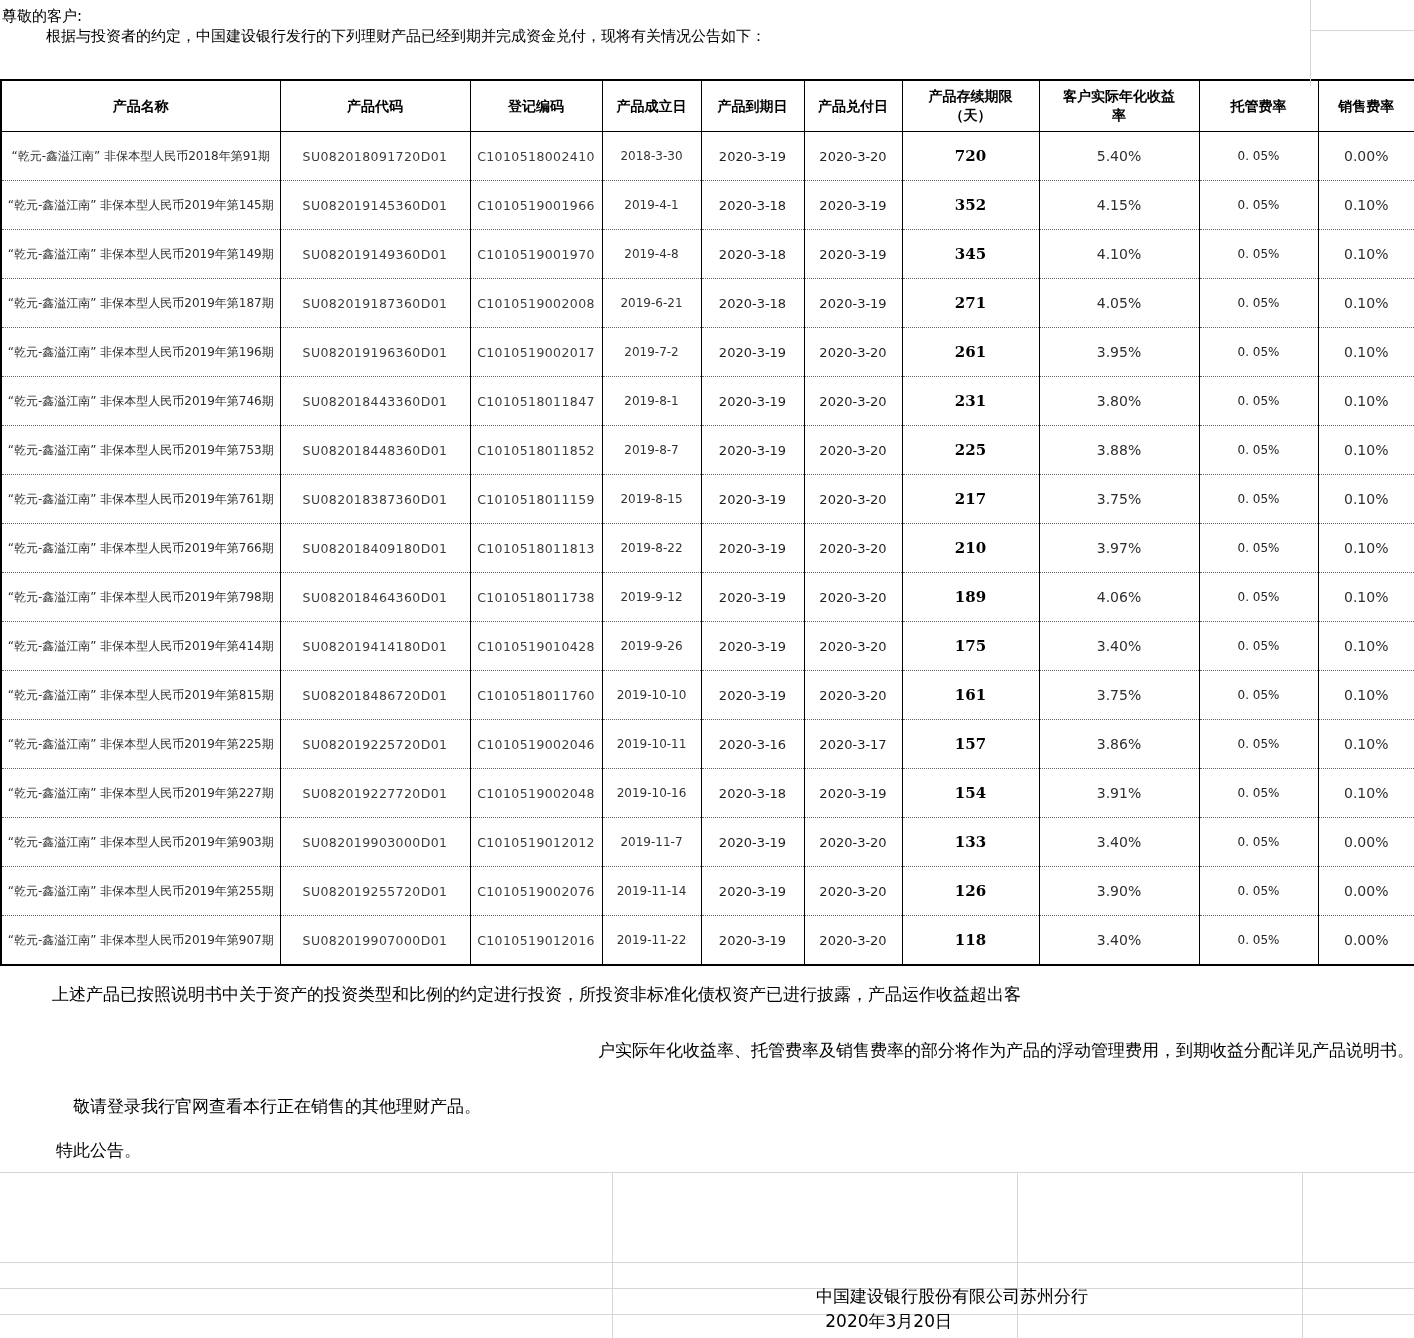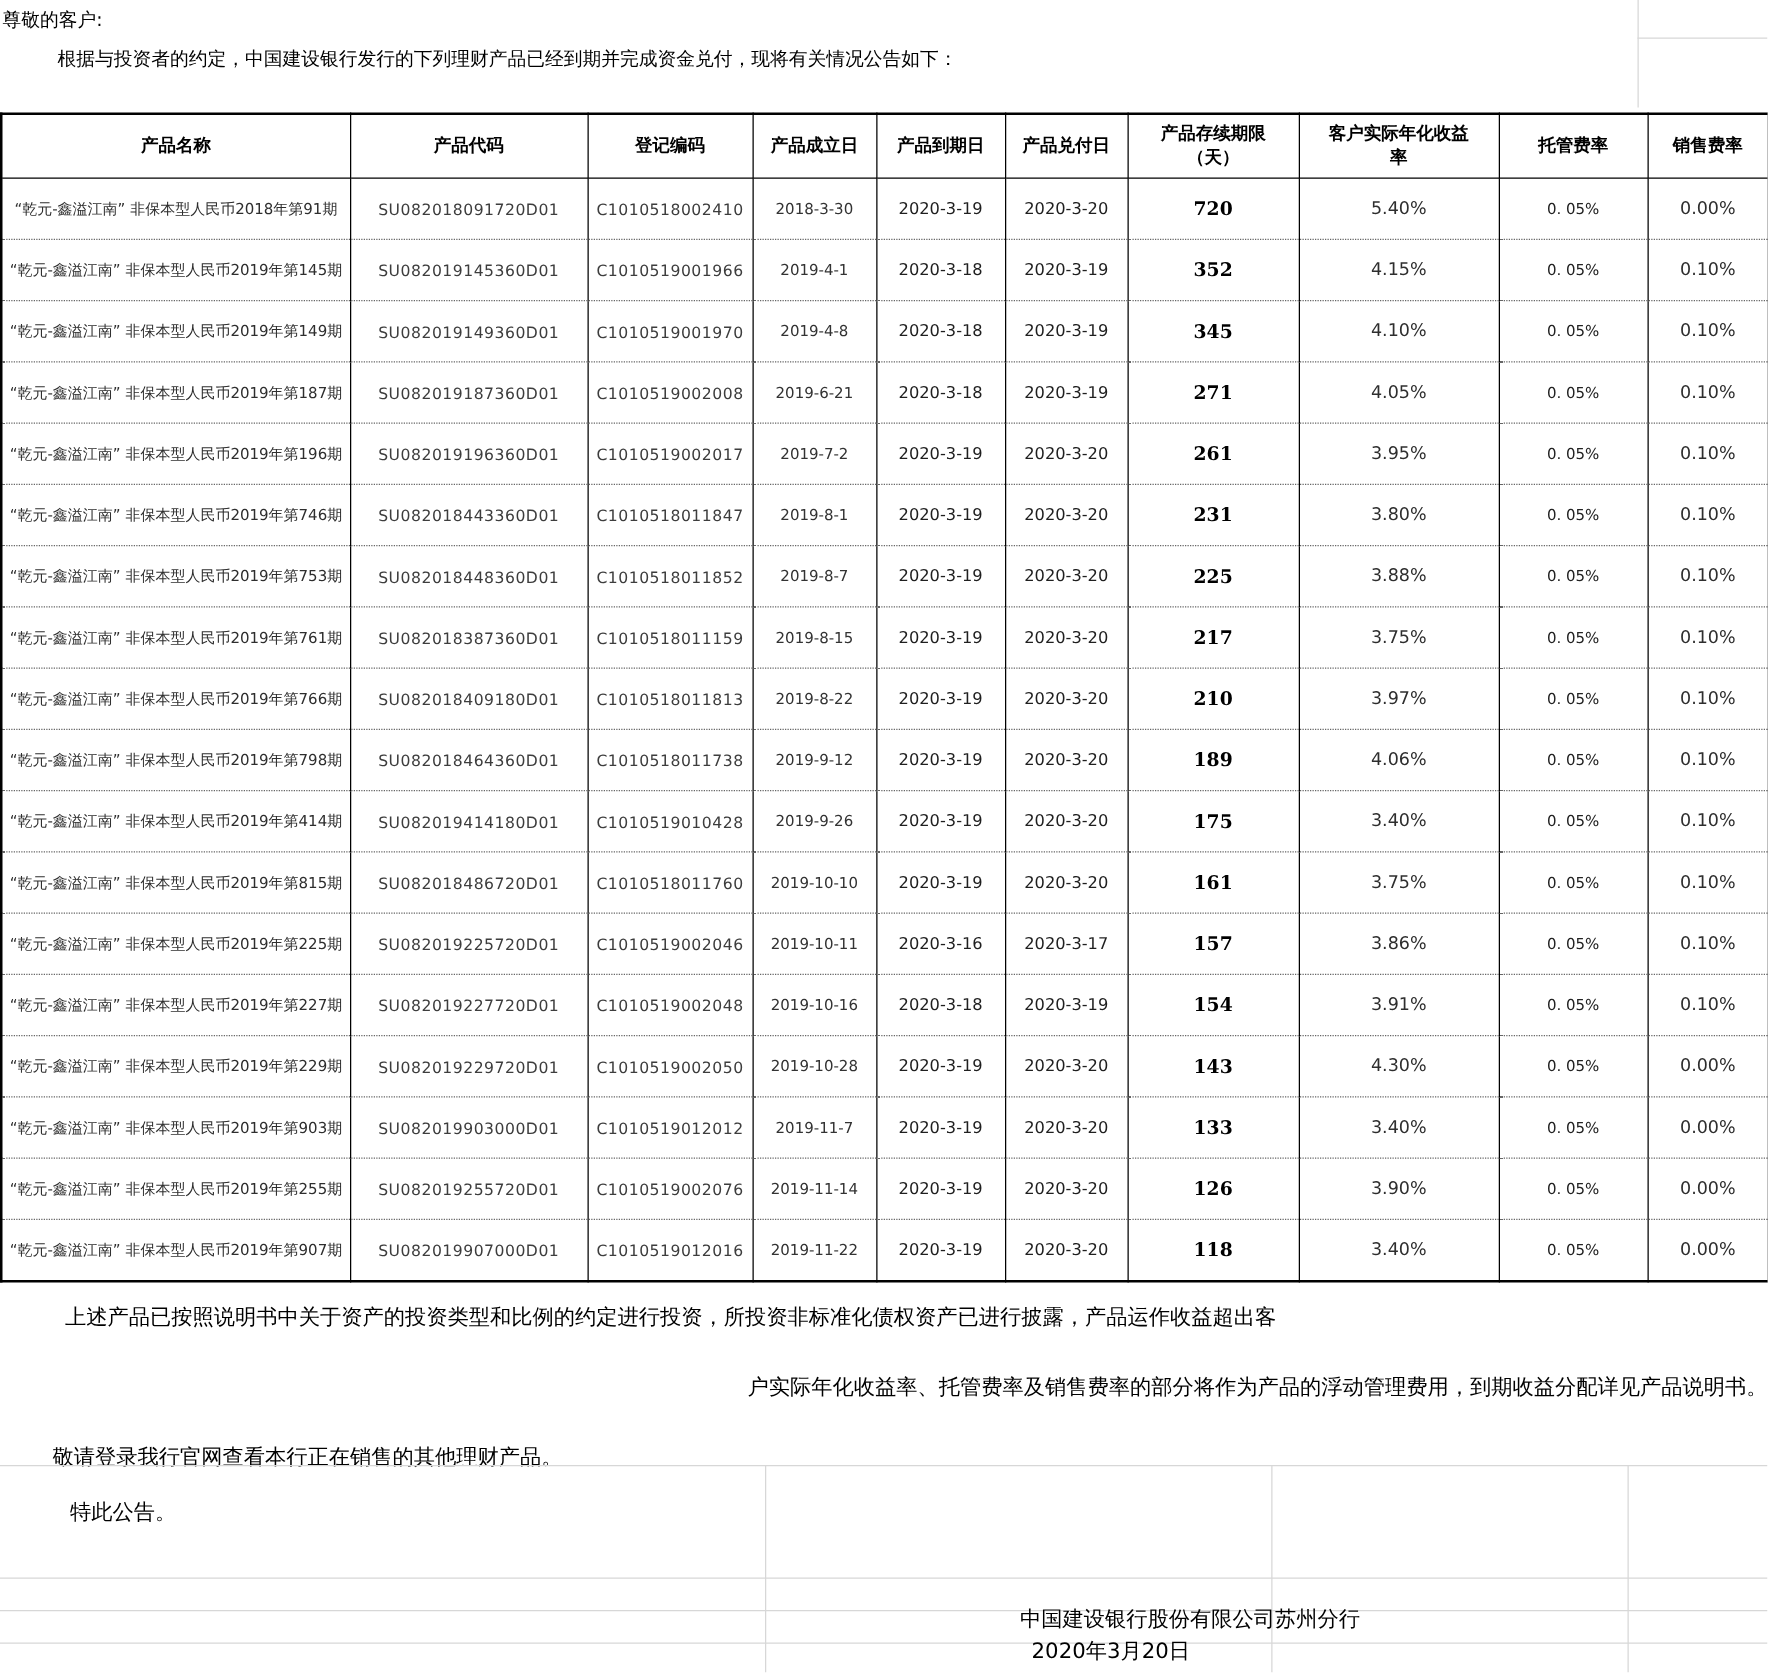--- a/index.html
+++ b/index.html
@@ -4,21 +4,21 @@
 <style>
   html,body{margin:0;padding:0;background:#fff;}
   body{
     width:1414px;height:1338px;position:relative;overflow:hidden;
     font-family:"DejaVu Sans","Liberation Sans",sans-serif;
     color:#000;
   }
   
   .intro{padding:6px 0 0 2px;}
   .intro-salutation{font-size:15px;line-height:20px;}
-  .intro-body{font-size:15px;line-height:20px;margin-top:11px;padding-left:44px;}
+  .intro-body{font-size:15px;line-height:20px;padding-left:44px;}
 
   
   table.products{
     width:1414px;margin-top:33px;border-collapse:collapse;table-layout:fixed;
     border:2px solid #000;
   }
   th,td{
     border-left:1px solid #000;border-right:1px solid #000;
     text-align:center;vertical-align:middle;padding:0 2px;
     overflow:hidden;
@@ -35,21 +35,21 @@
   td.c4,td.c5{font-size:13px;color:#1f1f1f;}
   td.c6{font-size:15px;font-weight:bold;color:#000;font-family:"DejaVu Serif","Liberation Serif",serif;}
   td.c7{font-size:14px;color:#2e2e2e;}
   td.c8{font-size:12px;color:#222;}
   td.c9{font-size:14px;color:#2e2e2e;}
 
   
   .footer-p{font-size:17px;line-height:24px;}
   .fp1{margin-top:16px;padding-left:52px;}
   .fp2{margin-top:32px;padding-left:19px;text-align:right;}
-  .fp3{margin-top:32px;padding-left:42px;}
+  .fp3{margin-top:32px;padding-left:42px;margin-left:31px;}
   .fp4{margin-top:20px;padding-left:56px;}
 
   .signature{position:absolute;left:0;top:1283px;width:1190px;}
   .sig-company{font-size:17px;text-align:right;padding-right:102px;line-height:26px;}
   .sig-date{font-size:17px;text-align:right;padding-right:238px;line-height:25px;}
 
   
   .gridline{position:absolute;background:#d7d7d7;}
 </style>
 </head>
@@ -262,32 +262,20 @@
         <td class="c2">C1010519002048</td>
         <td class="c3">2019-10-16</td>
         <td class="c4">2020-3-18</td>
         <td class="c5">2020-3-19</td>
         <td class="c6">154</td>
         <td class="c7">3.91%</td>
         <td class="c8">0. 05%</td>
         <td class="c9">0.10%</td>
       </tr>
       <tr>
-        <td class="c0">“乾元-鑫溢江南” 非保本型人民币2019年第229期</td>
-        <td class="c1">SU082019229720D01</td>
-        <td class="c2">C1010519002050</td>
-        <td class="c3">2019-10-28</td>
-        <td class="c4">2020-3-19</td>
-        <td class="c5">2020-3-20</td>
-        <td class="c6">143</td>
-        <td class="c7">4.30%</td>
-        <td class="c8">0. 05%</td>
-        <td class="c9">0.00%</td>
-      </tr>
-      <tr>
         <td class="c0">“乾元-鑫溢江南” 非保本型人民币2019年第903期</td>
         <td class="c1">SU082019903000D01</td>
         <td class="c2">C1010519012012</td>
         <td class="c3">2019-11-7</td>
         <td class="c4">2020-3-19</td>
         <td class="c5">2020-3-20</td>
         <td class="c6">133</td>
         <td class="c7">3.40%</td>
         <td class="c8">0. 05%</td>
         <td class="c9">0.00%</td>

